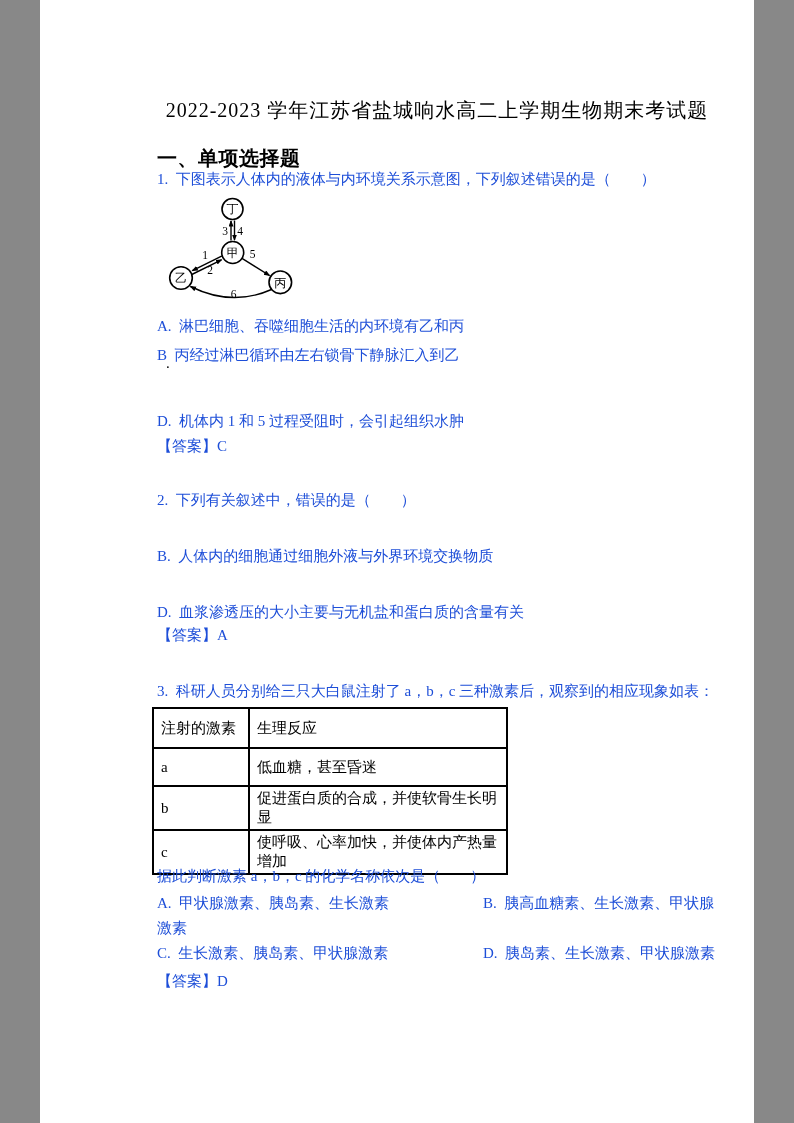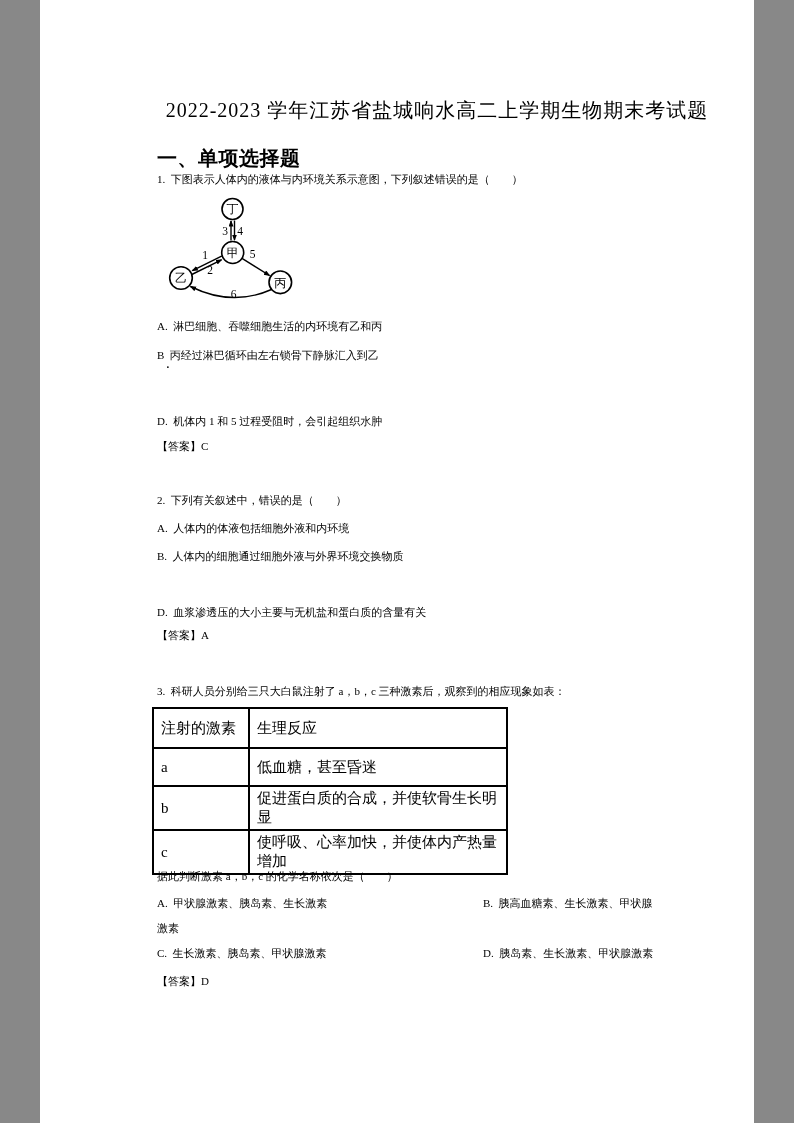--- a/index.html
+++ b/index.html
@@ -8,24 +8,24 @@
     width:714px;height:1123px;
     margin:0 auto;
     background:#ffffff;
     font-family:"Liberation Serif","DejaVu Serif",serif;
     color:#000;
     overflow:hidden;
   }
   .line{
     position:absolute;
     left:117px;
-    font-size:11px;
+    font-size:15px;
     line-height:17px;
     white-space:pre-wrap;
-    color:#000000;
+    color:#1d4ed8;
   }
   .title{
     position:absolute;
     top:97px;left:0;width:794px;
     text-align:center;
     font-size:20px;
     line-height:26px;
     letter-spacing:1px;
     white-space:pre;
   }
@@ -108,21 +108,20 @@
     <text class="num" x="73.5" y="103" text-anchor="middle">6</text>
   </svg>
 
   <div class="line" style="top:318px;">A.  淋巴细胞、吞噬细胞生活的内环境有乙和丙</div>
   <div class="line" style="top:347px;">B  丙经过淋巴循环由左右锁骨下静脉汇入到乙</div>
   <div class="stray-dot">.</div>
   <div class="line" style="top:413px;">D.  机体内 1 和 5 过程受阻时，会引起组织水肿</div>
   <div class="line" style="top:438px;">【答案】C</div>
 
   <div class="line" style="top:492px;">2.  下列有关叙述中，错误的是（　　）</div>
-  <div class="line" style="top:520px;">A.  人体内的体液包括细胞外液和内环境</div>
   <div class="line" style="top:548px;text-align:right;">B.  人体内的细胞通过细胞外液与外界环境交换物质</div>
   <div class="line" style="top:604px;">D.  血浆渗透压的大小主要与无机盐和蛋白质的含量有关</div>
   <div class="line" style="top:627px;">【答案】A</div>
 
   <div class="line" style="top:683px;">3.  科研人员分别给三只大白鼠注射了 a，b，c 三种激素后，观察到的相应现象如表：</div>
 
   <table class="qtable">
     <tbody>
       <tr class="r-head">
         <td class="c1">注射的激素</td>

